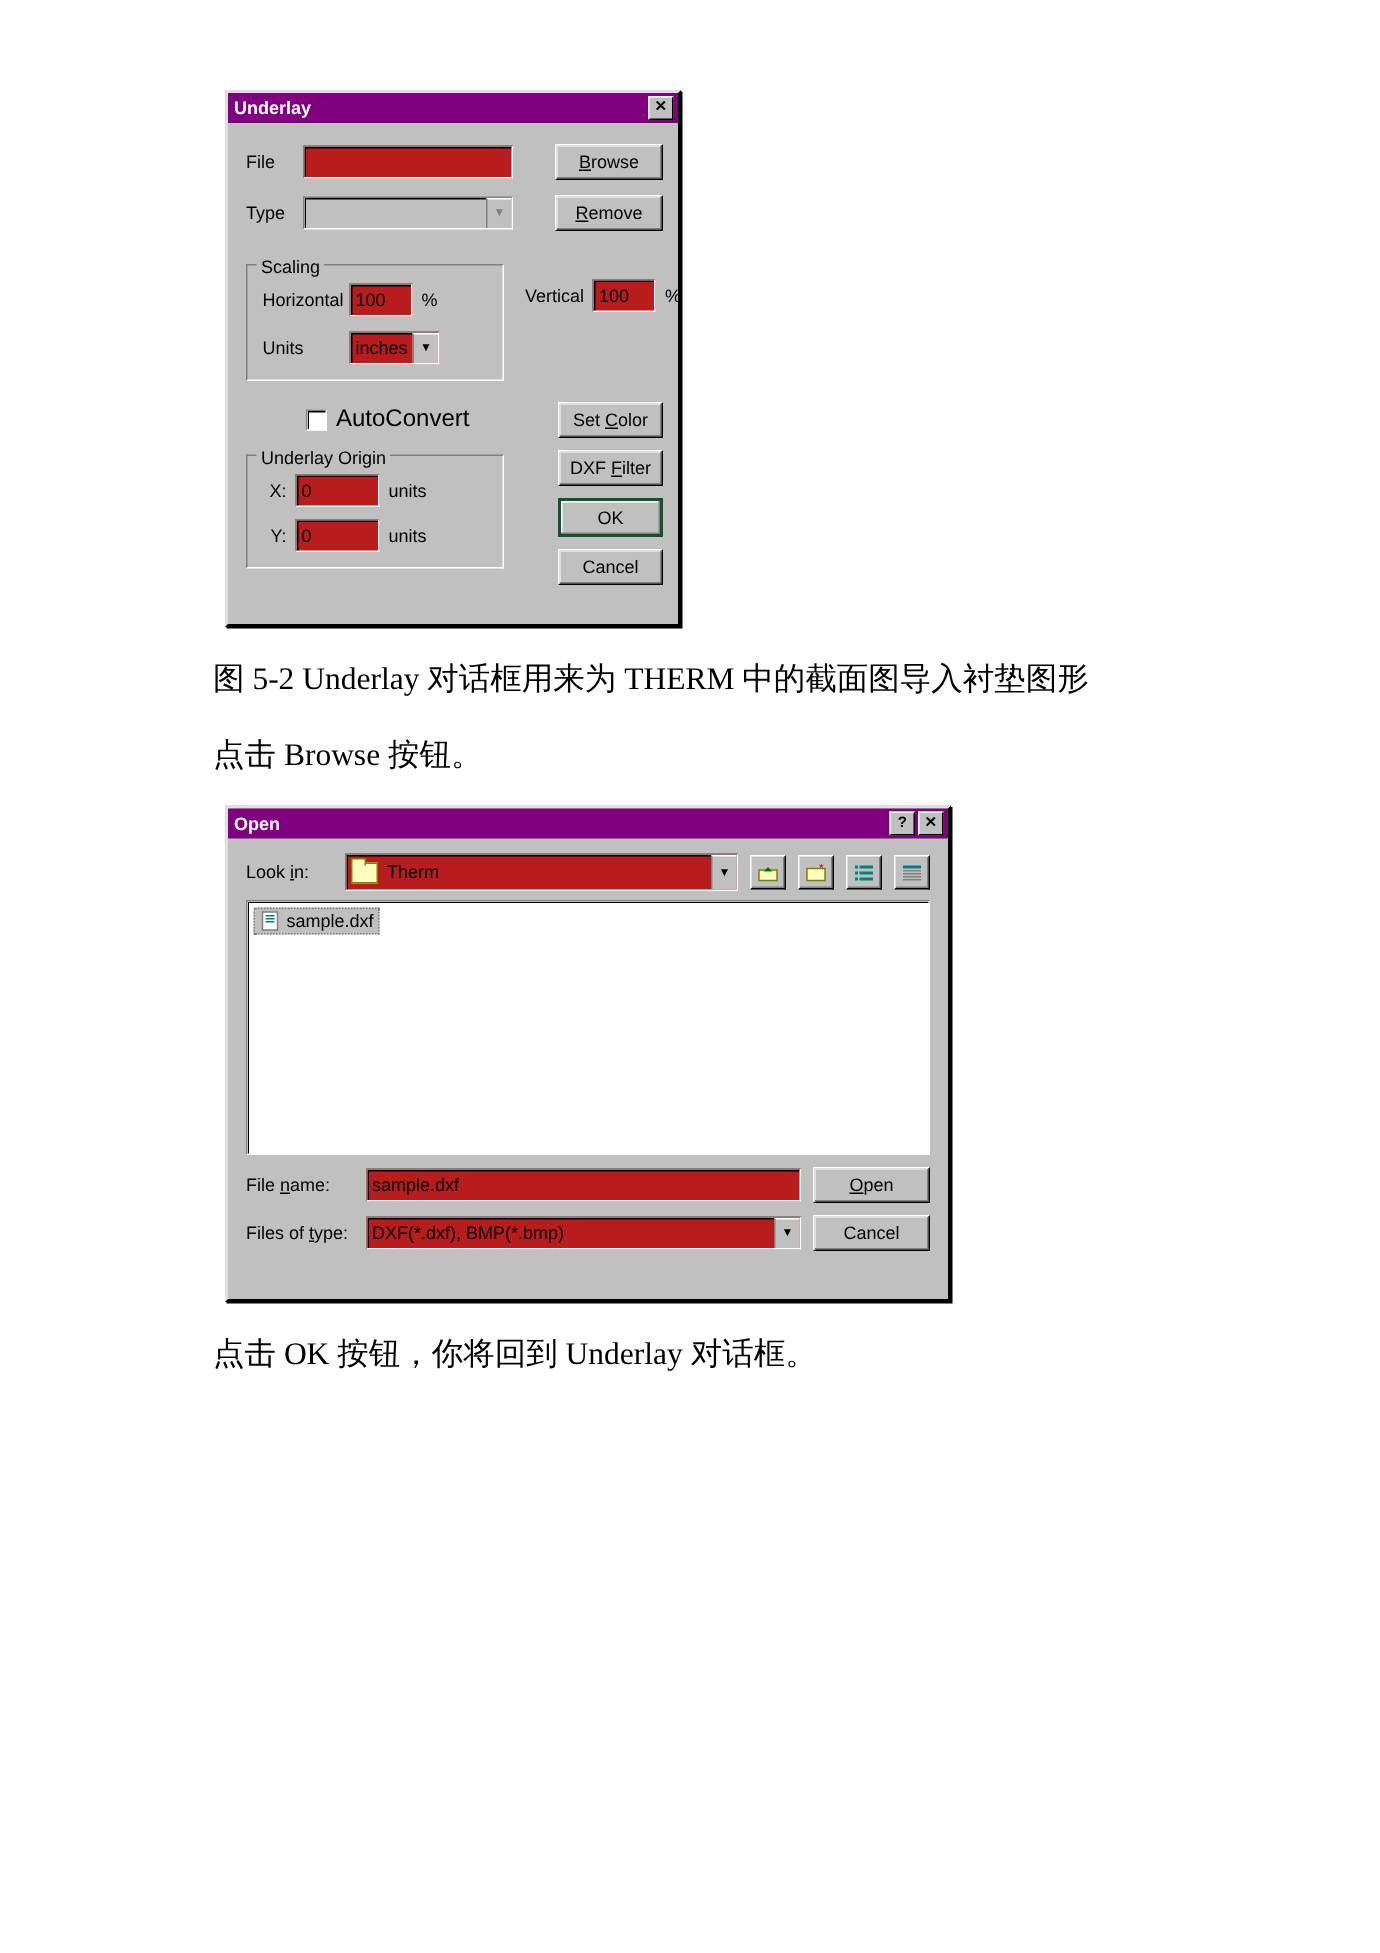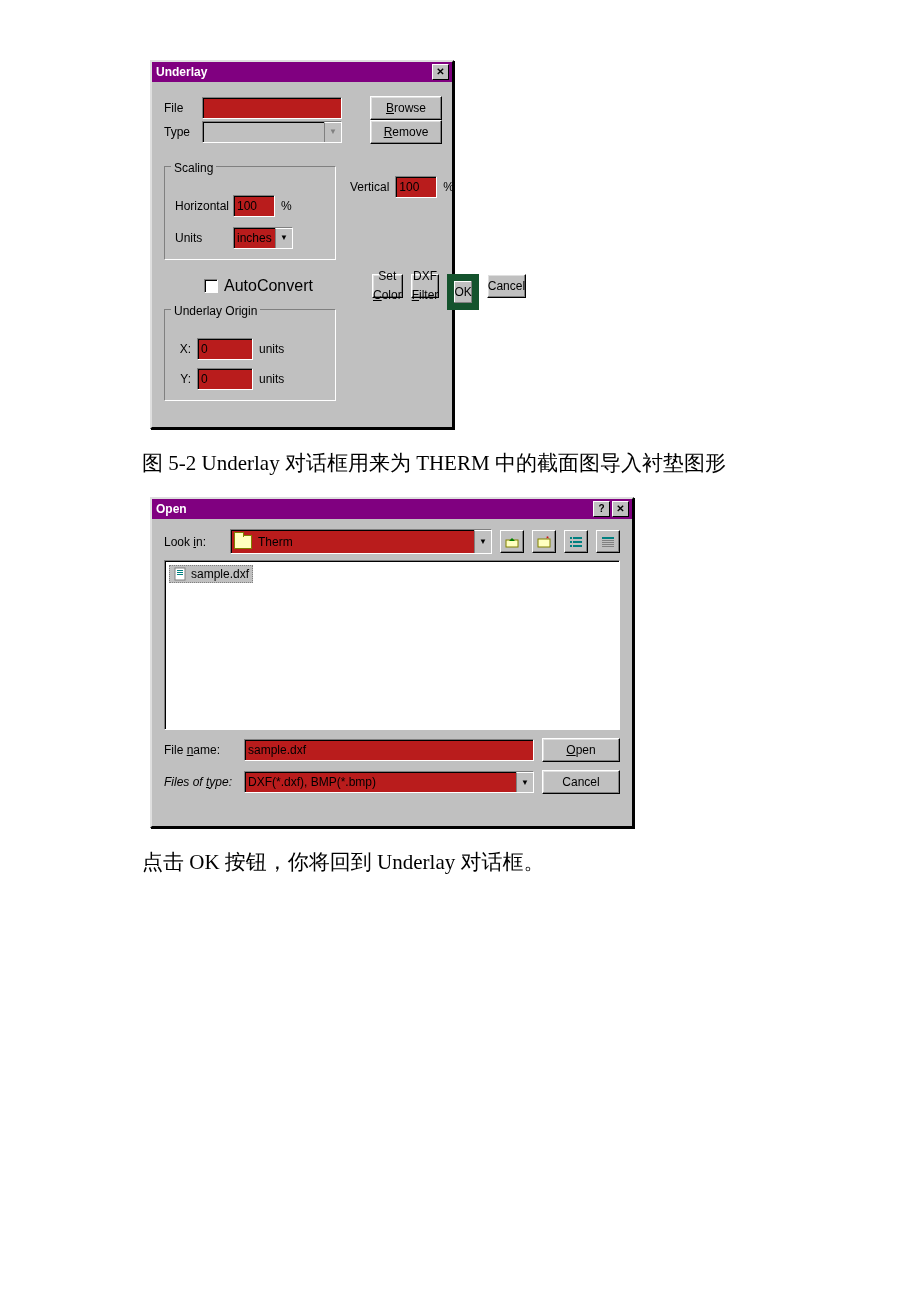--- a/index.html
+++ b/index.html
@@ -92,21 +92,21 @@
     font-family: "MS Sans Serif", Tahoma, Arial, sans-serif;
     font-size: 12px;
     text-align: center;
     padding: 0;
     height: 22px;
     display: flex;
     align-items: center;
     justify-content: center;
   }
   .btn95.default {
-    border: 7px solid #14532d;
+    border: 2px solid #14532d;
     box-shadow: inset -1px -1px 0 #808080, inset 1px 1px 0 #fff;
   }
   .und { text-decoration: underline; }
 
   .sunken {
     background: #b91c1c;
     border: 1px solid #808080;
     border-right-color: #fff;
     border-bottom-color: #fff;
     box-shadow: inset 1px 1px 0 #000;
@@ -132,21 +132,21 @@
     display: flex; align-items: center; justify-content: center;
     font-size: 8px;
     border-top: 1px solid #fff;
   }
 
   .groupbox {
     border: 1px solid #808080;
     border-right-color: #fff;
     border-bottom-color: #fff;
     position: relative;
-    padding: 28px 10px 10px 10px;
+    padding: 12px 10px 10px 10px;
     margin-top: 8px;
   }
   .groupbox > .legend {
     position: absolute;
     top: -8px;
     left: 6px;
     background: #c0c0c0;
     padding: 0 3px;
     font-size: 12px;
   }
@@ -241,21 +241,21 @@
 
       <div class="row" style="gap:8px;">
         <span style="width:30px;">File</span>
         <div class="sunken" style="flex:1;"></div>
         <div style="width:12px;"></div>
         <div class="btn95 rightcol-btns">
           <span><span class="und">B</span>rowse</span>
         </div>
       </div>
 
-      <div class="row" style="gap:8px; ">
+      <div class="row" style="gap:8px; margin-top:10px;">
         <span style="width:30px;">Type</span>
         <div class="sunken combo disabled" style="flex:1; background:#c0c0c0;">
           <span></span>
           <div class="arrow">▼</div>
         </div>
         <div style="width:12px;"></div>
         <div class="btn95 rightcol-btns">
           <span><span class="und">R</span>emove</span>
         </div>
       </div>
@@ -296,40 +296,41 @@
               <div class="sunken" style="width:48px;">0</div>
               <span>units</span>
             </div>
             <div class="row" style="gap:6px; margin-top:8px;">
               <span style="width:16px; text-align:right;">Y:</span>
               <div class="sunken" style="width:48px;">0</div>
               <span>units</span>
             </div>
           </div>
         </div>
-        <div style="display:flex; gap:8px; width:70px; margin-left:12px;">
+        <div style="display:flex; flex-direction:column; gap:8px; width:70px; margin-left:12px;">
           <div class="btn95">
             <span>Set <span class="und">C</span>olor</span>
           </div>
           <div class="btn95">
             <span>DXF <span class="und">F</span>ilter</span>
           </div>
           <div class="btn95 default">
             <span>OK</span>
           </div>
           <div class="btn95">
             <span>Cancel</span>
           </div>
         </div>
       </div>
     </div>
   </div>
 
   <p class="para indent">图 5-2 Underlay 对话框用来为 THERM 中的截面图导入衬垫图形</p>
 
+  <p class="para indent">点击 Browse 按钮。</p>
 
 
 
   <div class="dialog dlg-open">
     <div class="titlebar">
       <span>Open</span>
       <div class="tbtns">
         <div class="winbtn">?</div>
         <div class="winbtn">✕</div>
       </div>
@@ -390,21 +391,21 @@
       </div>
 
       <div class="row" style="gap:8px; align-items:center;">
         <span style="width:72px;">File <span class="und">n</span>ame:</span>
         <div class="sunken" style="flex:1;">sample.dxf</div>
         <div class="btn95 btn70">
           <span><span class="und">O</span>pen</span>
         </div>
       </div>
       <div class="row" style="gap:8px; align-items:center; margin-top:8px;">
-        <span style="width:72px;font-style:italic;">Files of <span class="und">t</span>ype:</span>
+        <span style="width:72px;">Files of <span class="und">t</span>ype:</span>
         <div class="sunken combo" style="flex:1;">
           <span>DXF(*.dxf), BMP(*.bmp)</span>
           <div class="arrow">▼</div>
         </div>
         <div class="btn95 btn70">
           <span>Cancel</span>
         </div>
       </div>
     </div>
   </div>

